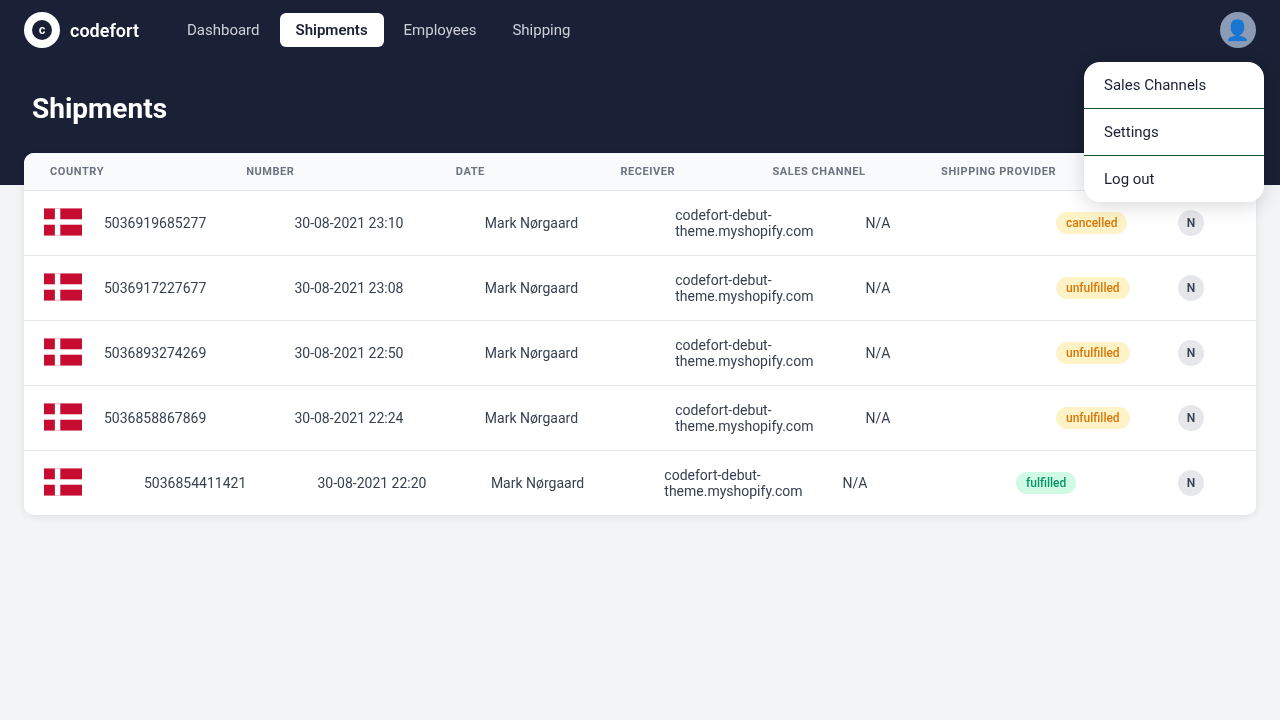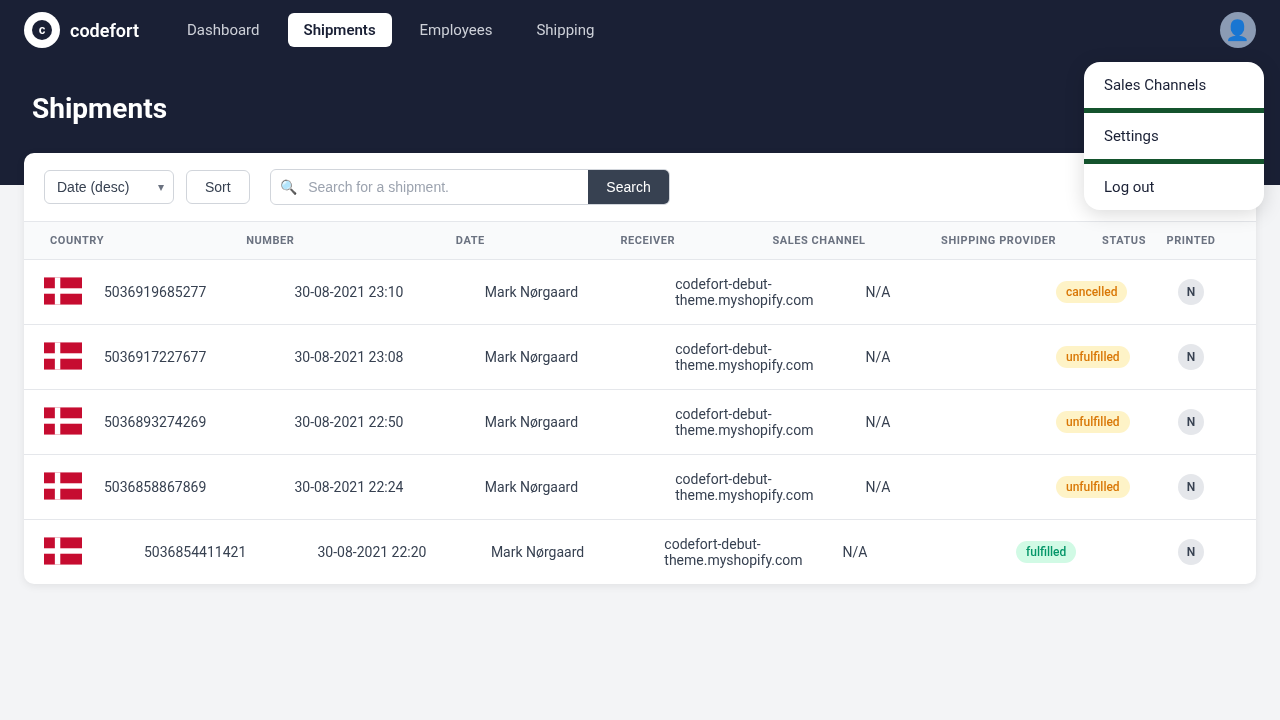--- a/index.html
+++ b/index.html
@@ -32,21 +32,21 @@
       font-size: 18px;
       color: #1a2035;
     }
     .logo-text {
       color: #fff;
       font-size: 18px;
       font-weight: 600;
     }
     .nav-links {
       display: flex;
-      gap: 12px;
+      gap: 4px;
       flex: 1;
     }
     .nav-link {
       color: #cdd0d8;
       text-decoration: none;
       padding: 8px 16px;
       border-radius: 6px;
       font-size: 15px;
       cursor: pointer;
     }
@@ -81,21 +81,21 @@
       overflow: hidden;
     }
     .dropdown-item {
       padding: 14px 20px;
       font-size: 15px;
       color: #1a2035;
       cursor: pointer;
       display: block;
     }
     .dropdown-item + .dropdown-item {
-      border-top: 5px solid #14532d;
+      border-top: 1px solid #14532d;
     }
 
     
     .page-bg {
       background: #1a2035;
       padding: 32px 32px 60px;
       min-height: 120px;
     }
     .page-title {
       color: #fff;
@@ -302,36 +302,20 @@
   </div>
 </nav>
 
 <div class="page-bg">
   <h1 class="page-title">Shipments</h1>
 </div>
 
 <div class="content-area">
   <div class="card">
 
-    <div class="toolbar">
-      <div class="sort-select-wrapper">
-        <select class="sort-select">
-          <option>Date (desc)</option>
-          <option>Date (asc)</option>
-        </select>
-        <span class="chevron-icon">▾</span>
-      </div>
-      <button class="sort-btn">Sort</button>
-
-      <div class="search-wrapper">
-        <div class="search-icon-wrap">🔍</div>
-        <input class="search-input" type="text" placeholder="Search for a shipment." style="">
-        <button class="search-btn">Search</button>
-      </div>
-    </div>
 
     <div class="table-header">
       <div class="th">COUNTRY</div>
       <div class="th">NUMBER</div>
       <div class="th">DATE</div>
       <div class="th">RECEIVER</div>
       <div class="th">SALES CHANNEL</div>
       <div class="th">SHIPPING PROVIDER</div>
       <div class="th">STATUS</div>
       <div class="th center">PRINTED</div>

